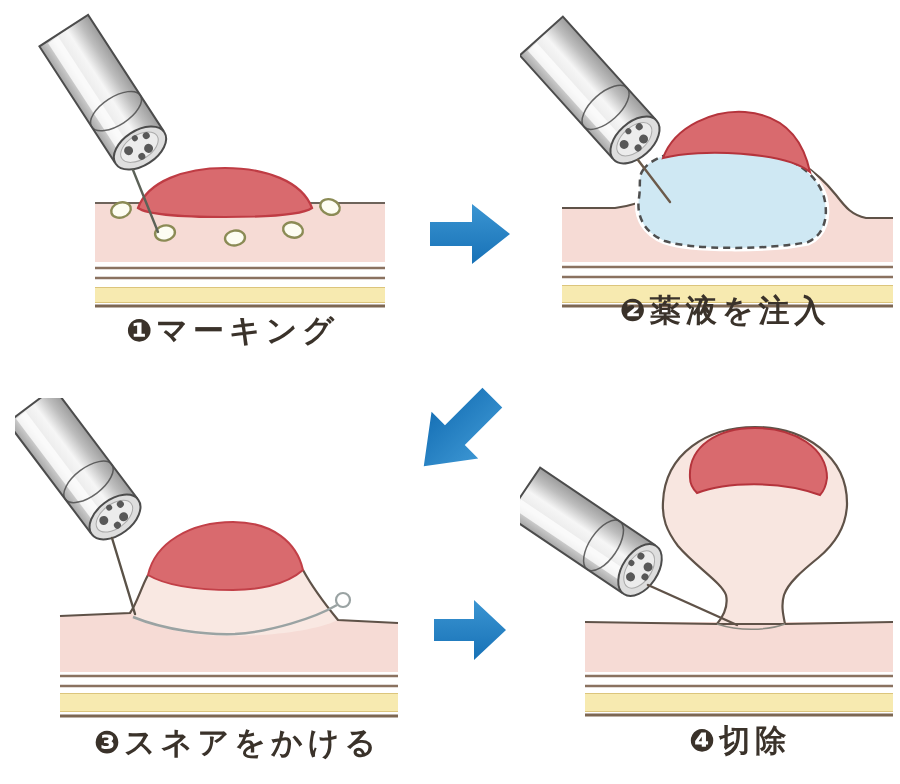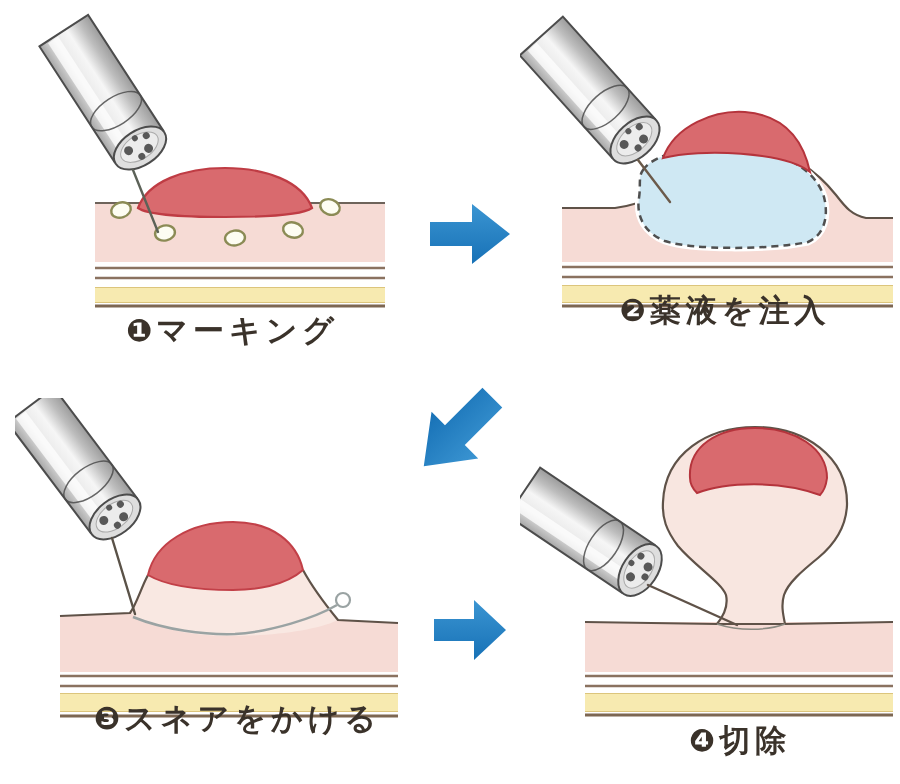--- a/index.html
+++ b/index.html
@@ -156,21 +156,21 @@
   </svg>
 
   <div class="caption" style="left:50px;top:312px;width:365px">
     <span class="num">❶</span><span>マーキング</span>
   </div>
 
   <div class="caption" style="left:550px;top:292px;width:350px">
     <span class="num">❷</span><span>薬液を注入</span>
   </div>
 
-  <div class="caption" style="left:55px;top:700px;width:365px">
+  <div class="caption" style="left:55px;top:724px;width:365px">
     <span class="num">❸</span><span>スネアをかける</span>
   </div>
 
   <div class="caption" style="left:560px;top:722px;width:360px">
     <span class="num">❹</span><span>切除</span>
   </div>
 
 </div>
 
 </body></html>

